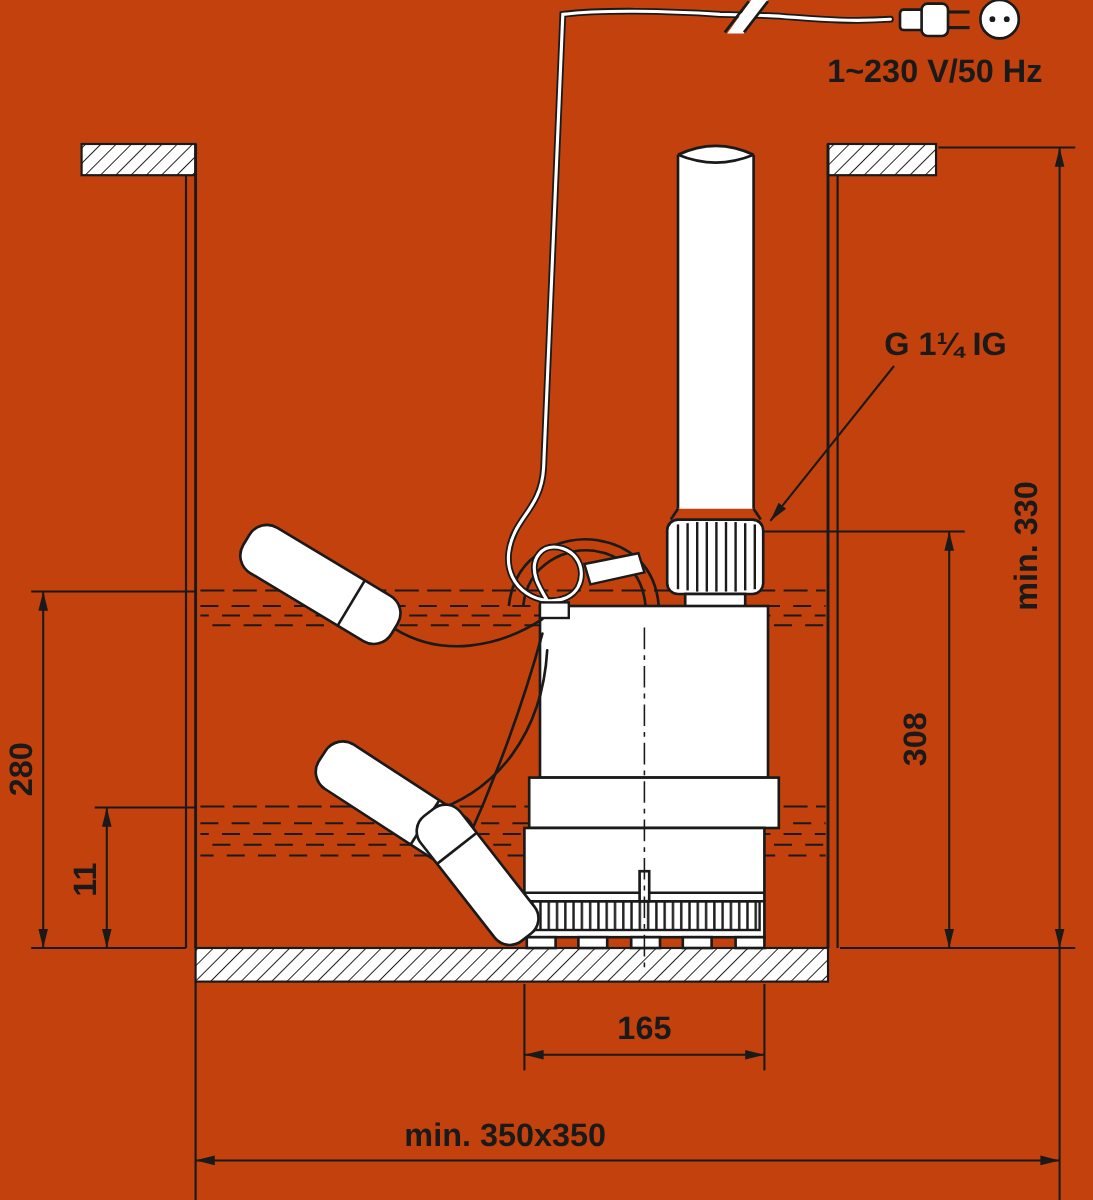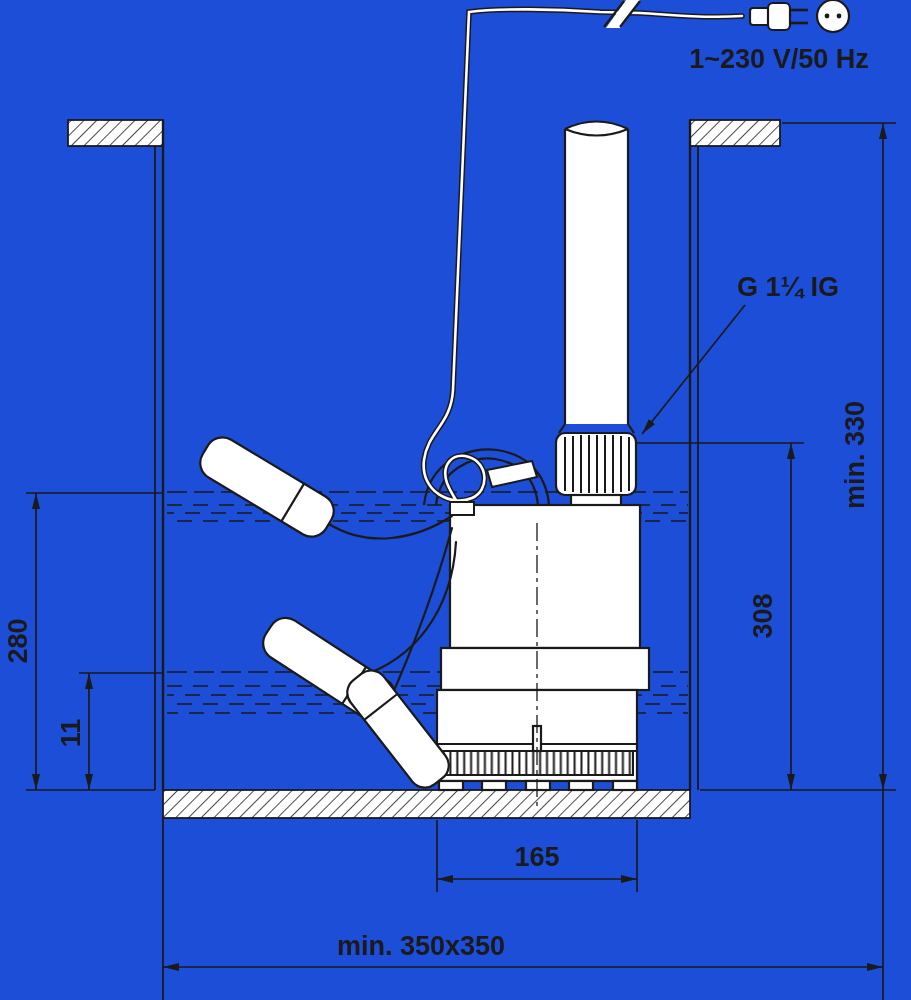--- a/index.html
+++ b/index.html
@@ -1,16 +1,16 @@
 <!DOCTYPE html>
 <html><head>
 <meta charset="utf-8">
 <style>
   html,body{margin:0;padding:0;background:#ffffff;}
-  .canvas{width:911px;height:1000px;background:#1d4ed8;position:relative;overflow:hidden;}
+  .canvas{width:911px;height:1000px;background:#c2410c;position:relative;overflow:hidden;}
   svg{display:block;}
   text{font-family:"Liberation Sans",sans-serif;}
 </style>
 </head>
 <body>
 
 <div class="canvas">
 <svg width="911" height="1000" viewBox="0 0 911 1000">
   <defs>
     <pattern id="hatch" patternUnits="userSpaceOnUse" width="9" height="9" patternTransform="rotate(45)">

